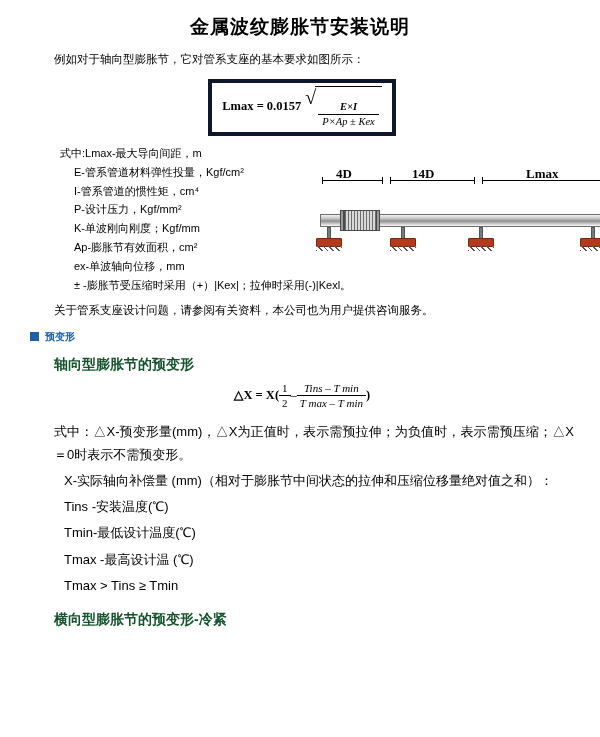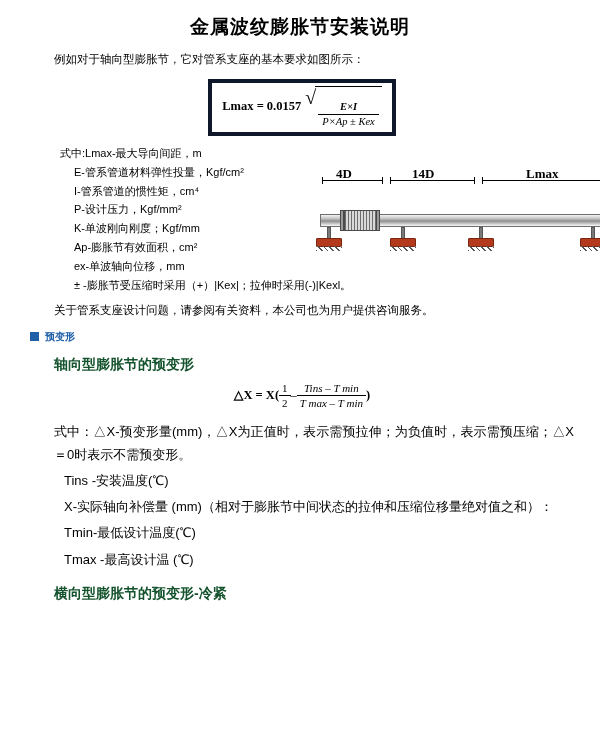--- a/index.html
+++ b/index.html
@@ -361,21 +361,22 @@
     </div>
 
 
     <div class="sub-head">轴向型膨胀节的预变形</div>
 
     <div class="eqn-center">
       <span class="big">△X = X(</span><span class="frac2"><span class="num">1</span><span class="den">2</span></span><span>–</span><span class="frac2" style="font-style:italic;"><span class="num">Tins – T min</span><span class="den">T max – T min</span></span><span class="big">)</span>
     </div>
 
     <p class="note-line tight">式中：△X-预变形量(mm)，△X为正值时，表示需预拉伸；为负值时，表示需预压缩；△X＝0时表示不需预变形。</p>
+    <p class="note-line">X-实际轴向补偿量 (mm)（相对于膨胀节中间状态的拉伸和压缩位移量绝对值之和）：</p>
     <p class="note-line">Tins -安装温度(℃)</p>
-    <p class="note-line">X-实际轴向补偿量 (mm)（相对于膨胀节中间状态的拉伸和压缩位移量绝对值之和）：</p>
     <p class="note-line">Tmin-最低设计温度(℃)</p>
     <p class="note-line">Tmax -最高设计温 (℃)</p>
+    <p class="note-line">Tmax &gt; Tins ≥ Tmin</p>
 
     <div class="sub-head" style="margin-top:14px;">横向型膨胀节的预变形-冷紧</div>
 
   </div>
 </div>
 
 </body></html>

